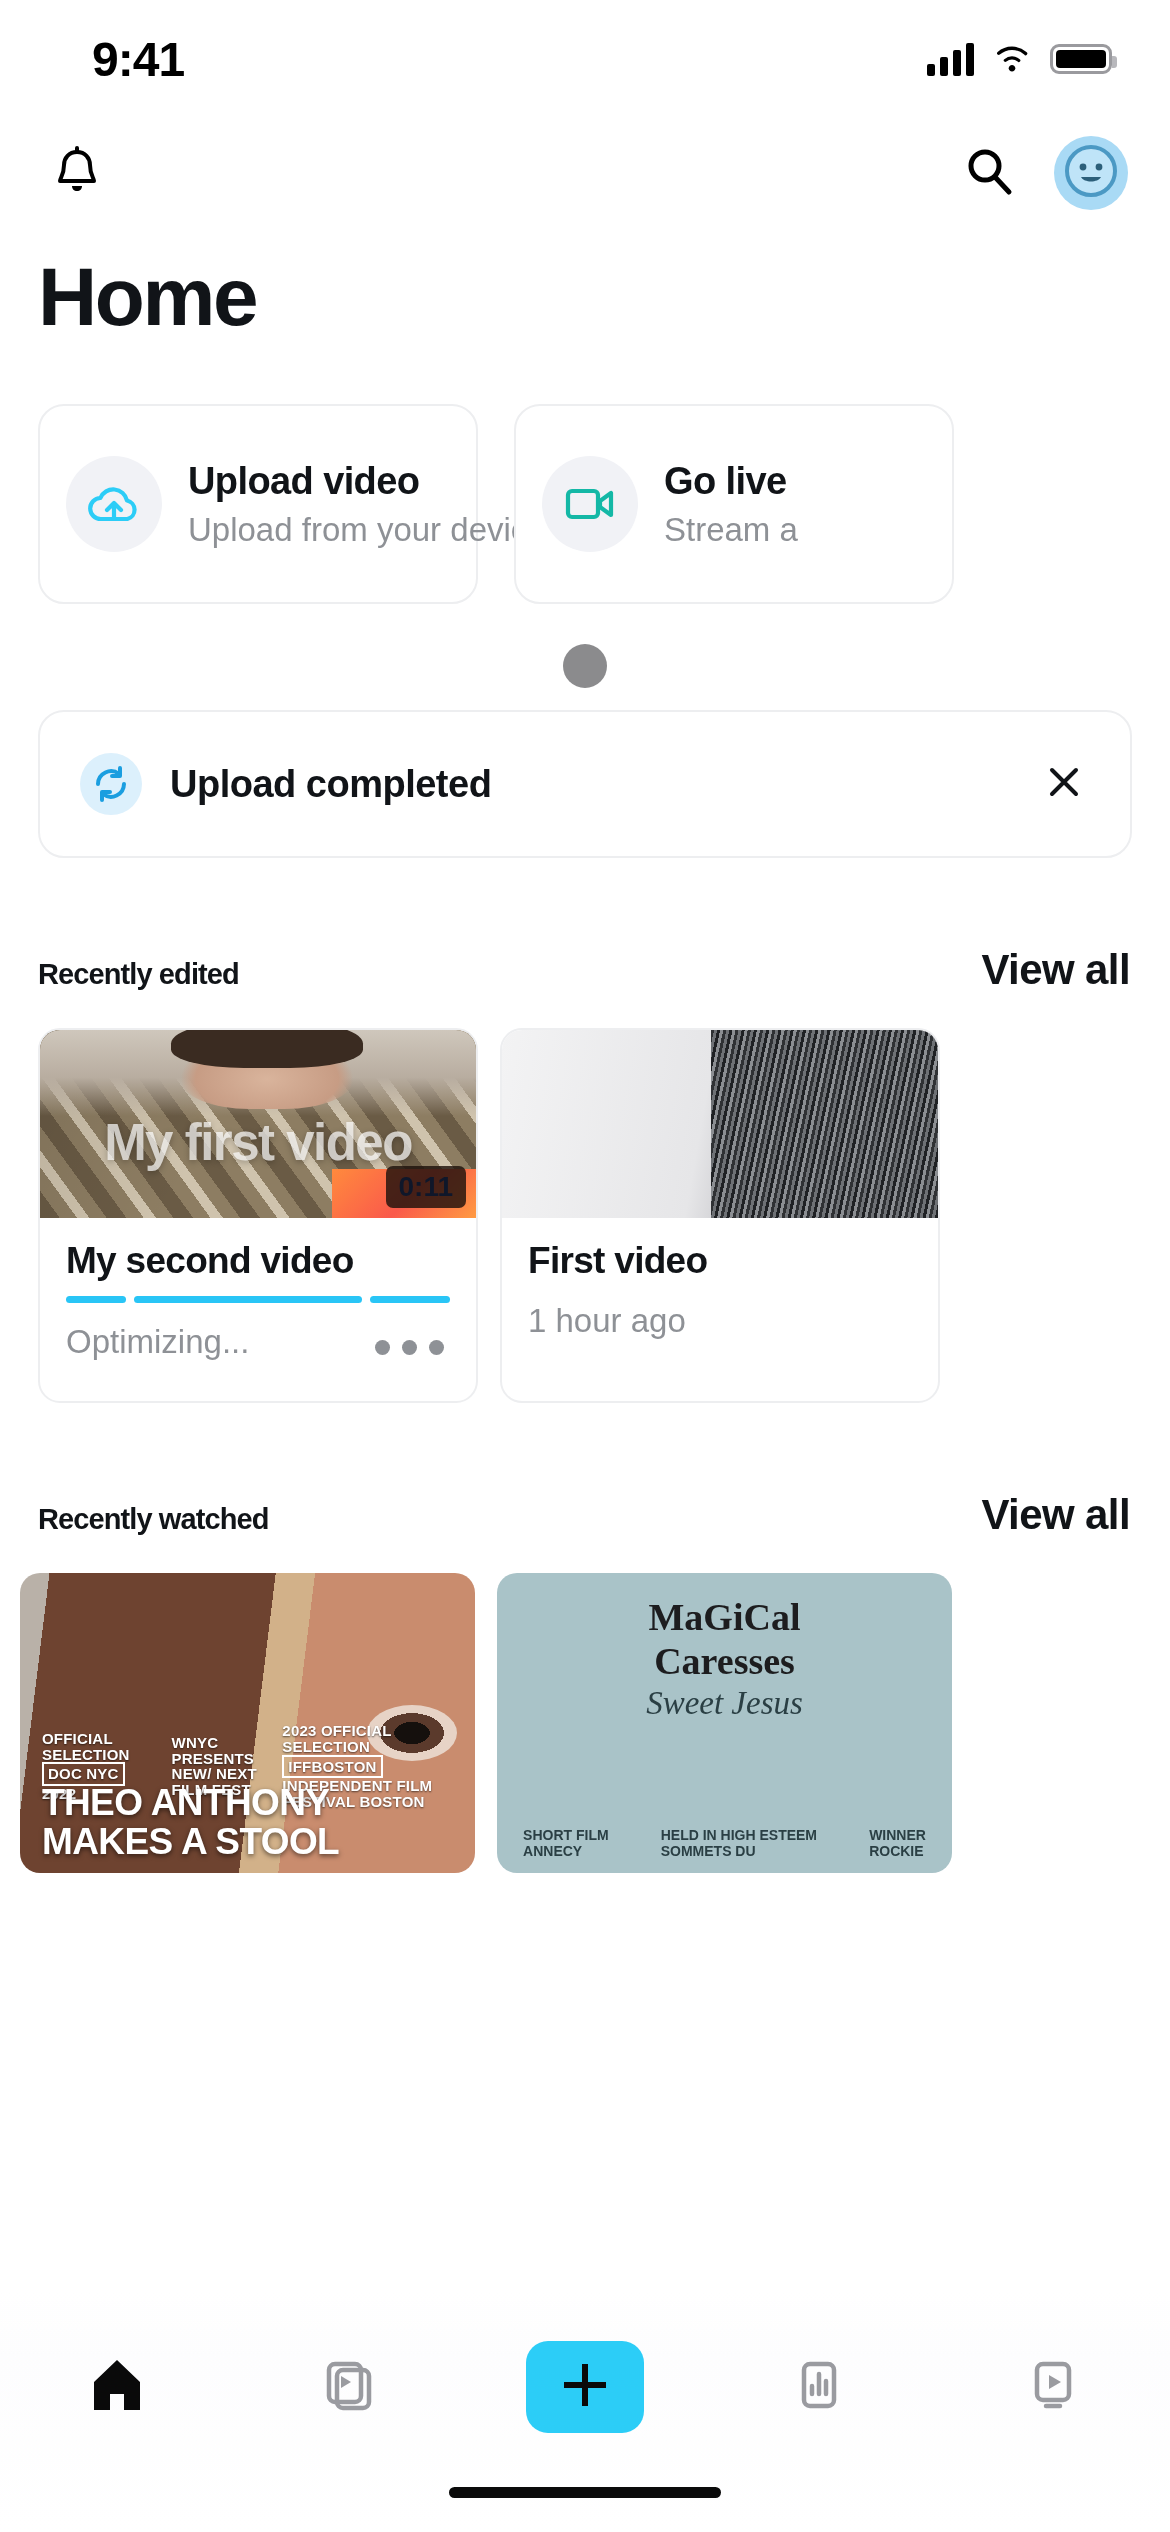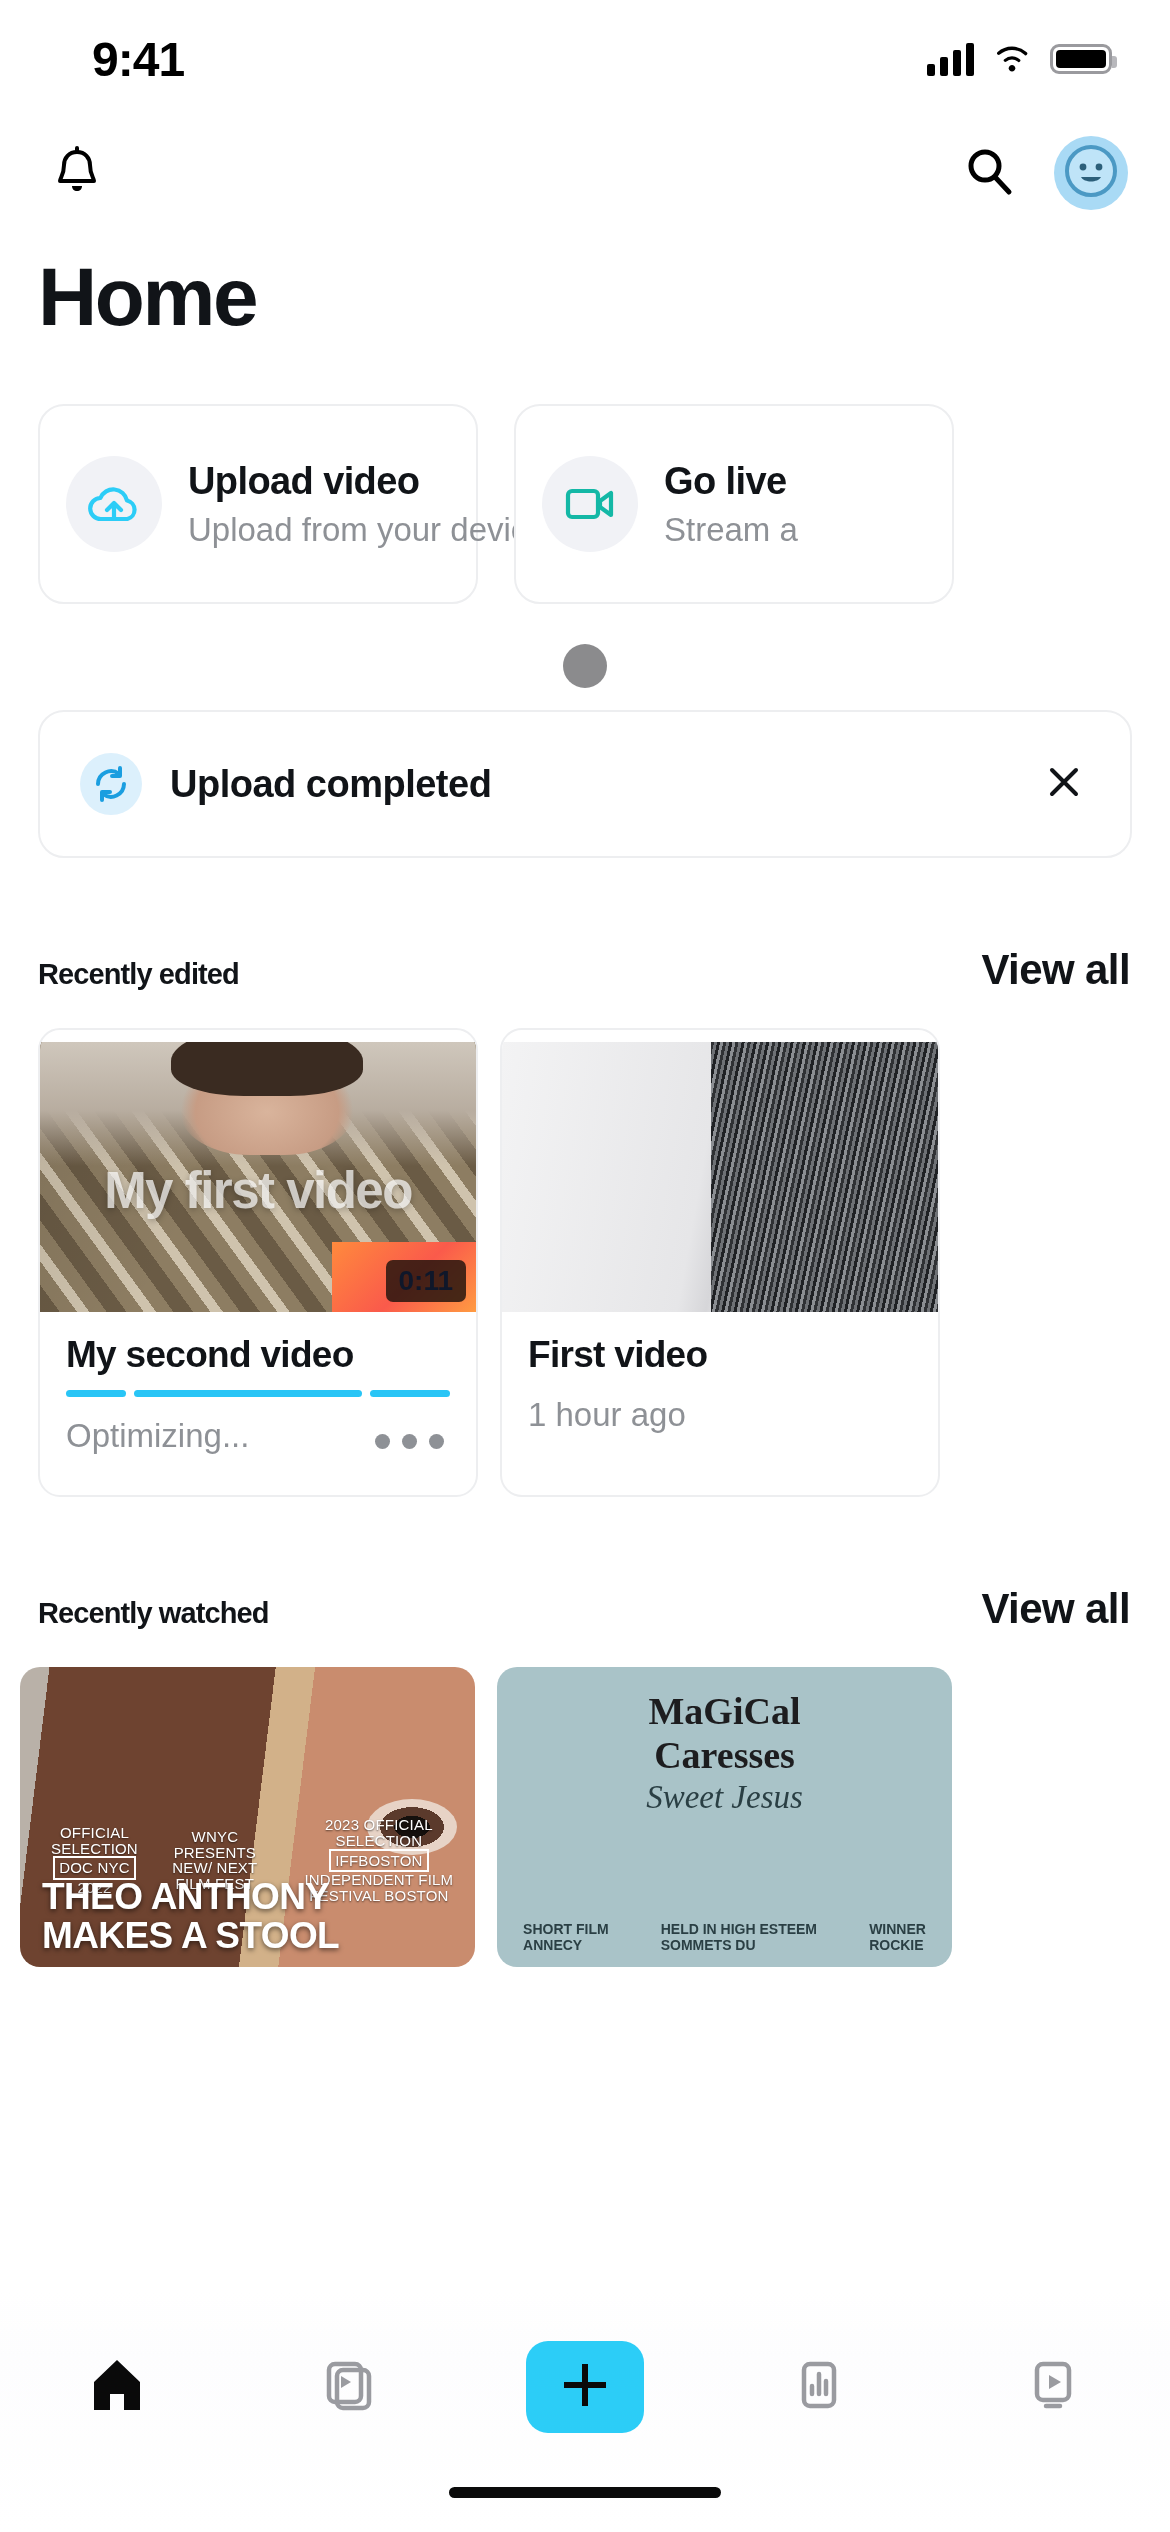--- a/index.html
+++ b/index.html
@@ -93,21 +93,21 @@
   .section-title { font-size:29px; font-weight:600; letter-spacing:-0.9px; }
   .view-all { font-size:42px; font-weight:600; letter-spacing:-0.6px; color:#111418; }
 
   
   .edited-row { display:flex; gap:22px; padding:34px 0 0 38px; overflow:hidden; }
   .vcard {
     flex:0 0 auto; width:440px;
     border:2px solid #edeef0; border-radius:22px; background:#fff;
     overflow:hidden;
   }
-  .vthumb { position:relative; width:100%; height:270px; overflow:hidden;margin-top:12px; }
+  .vthumb { position:relative; width:100%; height:188px; overflow:hidden; }
   .dur-badge {
     position:absolute; right:10px; bottom:10px;
     background:rgba(30,18,12,.82); color:#0f172a;
     font-size:28px; font-weight:600; padding:5px 13px; border-radius:7px;
   }
   .vbody { padding:22px 26px 40px; position:relative; }
   .vtitle { font-size:37px; font-weight:700; letter-spacing:-0.7px; }
   .vsub { font-size:33px; color:#8e9196; margin-top:20px; }
   .progress { display:flex; gap:8px; margin-top:14px; height:7px; }
   .progress i { display:block; background:#29c5f6; border-radius:4px; height:7px; }
@@ -156,21 +156,21 @@
   
   .watched-row { display:flex; gap:22px; padding:34px 0 0 20px; overflow:hidden; }
   .wcard { flex:0 0 auto; width:455px; height:300px; border-radius:20px; overflow:hidden; position:relative; }
   .poster-a { position:absolute; inset:0; background:linear-gradient(97deg,#b9b1a8 0 6%, #6e4330 6% 52%, #d2b189 52% 60%, #c98c6e 60% 100%); }
   .poster-a .eye {
     position:absolute; right:4%; top:44%; width:90px; height:56px;
     background:radial-gradient(ellipse at 50% 50%, #15100d 0 28%, #5b3a2c 28% 50%, #e7d3c6 50% 100%);
     border-radius:50%;
   }
   .laurels { position:absolute; left:22px; top:150px; display:flex; gap:24px; align-items:center; }
-  .laurel { font-size:15px; font-weight:400; color:#fff; letter-spacing:.2px; line-height:1.05; text-align:center; text-shadow:0 1px 2px rgba(0,0,0,.6); }
+  .laurel { font-size:15px; font-weight:700; color:#fff; letter-spacing:.2px; line-height:1.05; text-shadow:0 1px 2px rgba(0,0,0,.6); }
   .laurel .box { border:2px solid #fff; padding:2px 4px; display:inline-block; }
   .poster-title {
     position:absolute; left:22px; bottom:12px;
     font-size:37px; font-weight:800; color:#fff; line-height:1.06;
     letter-spacing:-0.6px; text-shadow:0 2px 5px rgba(0,0,0,.55);
   }
   .poster-b { position:absolute; inset:0; background:#a9c3c8; }
   .pb-t1 { position:absolute; top:22px; left:0; right:0; text-align:center; font-size:38px; font-weight:800; color:#1d1d1f; font-family:"Liberation Serif", serif; }
   .pb-t2 { position:absolute; top:112px; left:0; right:0; text-align:center; font-size:33px; color:#2a3f44; font-family:"Liberation Serif", serif; font-style:italic; }
   .pb-laurels { position:absolute; bottom:14px; left:0; right:0; display:flex; justify-content:space-around; font-size:14px; font-weight:700; color:#2a3f44; text-align:left; line-height:1.1; }

